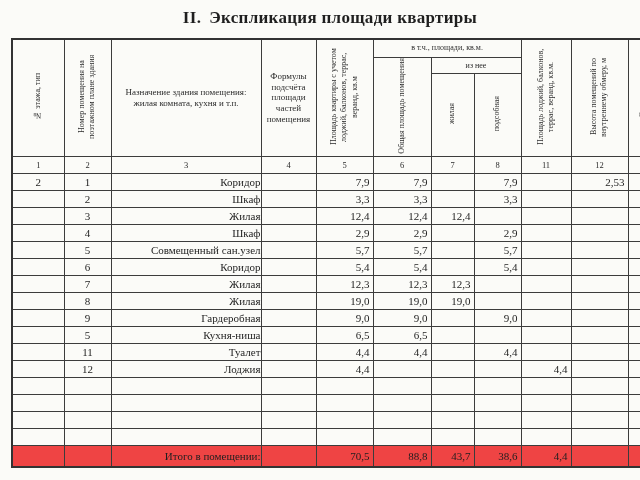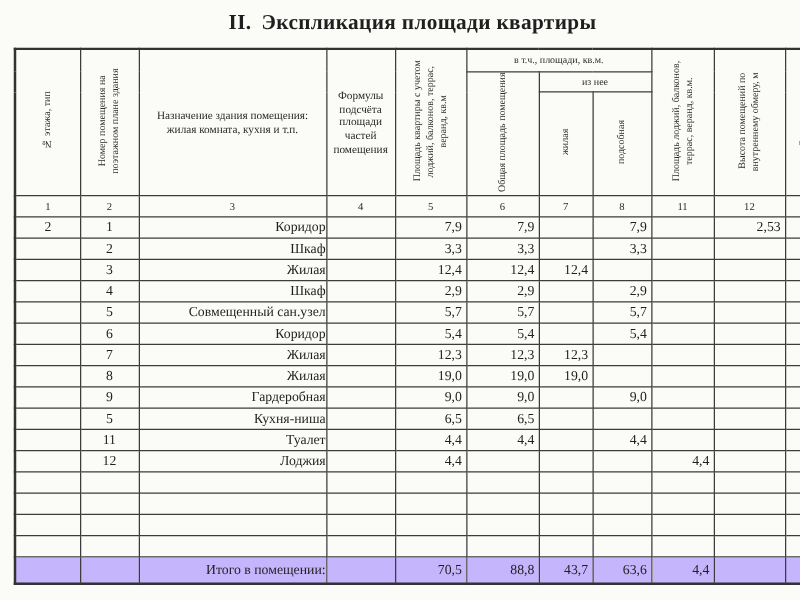--- a/index.html
+++ b/index.html
@@ -35,21 +35,21 @@
     font-size:8px;line-height:1.3;display:inline-block;
     max-height:108px;white-space:normal;
   }
   th.hwrap{font-size:9px;padding:12px 3px;}
   tr.numrow{height:17px;}
   tr.numrow td{font-size:8.5px;text-align:center;color:#2b2b2b;}
   tbody td{font-size:11px;height:16px;line-height:1.1;}
   td.l{text-align:right;padding-left:3px;}
   td.c{text-align:center;}
   td.r{text-align:right;padding-right:3px;}
-  tr.total td{background:#c4b5fd;height:20px;font-size:11px;margin-left:24px;}
+  tr.total td{background:#ef4444;height:20px;font-size:11px;margin-left:24px;}
 </style>
 </head>
 <body>
 
 <div class="title">
   <span class="numeral">II.</span><span>Экспликация площади квартиры</span>
 </div>
 
 <div class="table-clip">
   <table>
@@ -310,20 +310,20 @@
           <td class="c"></td>
         </tr>
         <tr class="total">
           <td class="c"></td>
           <td class="c"></td>
           <td class="l">Итого в помещении:</td>
           <td class="c"></td>
           <td class="r">70,5</td>
           <td class="r">88,8</td>
           <td class="r">43,7</td>
-          <td class="r">63,6</td>
+          <td class="r">38,6</td>
           <td class="r">4,4</td>
           <td class="r"></td>
           <td class="c"></td>
         </tr>
       </tbody>
   </table>
 </div>
 
 </body></html>

